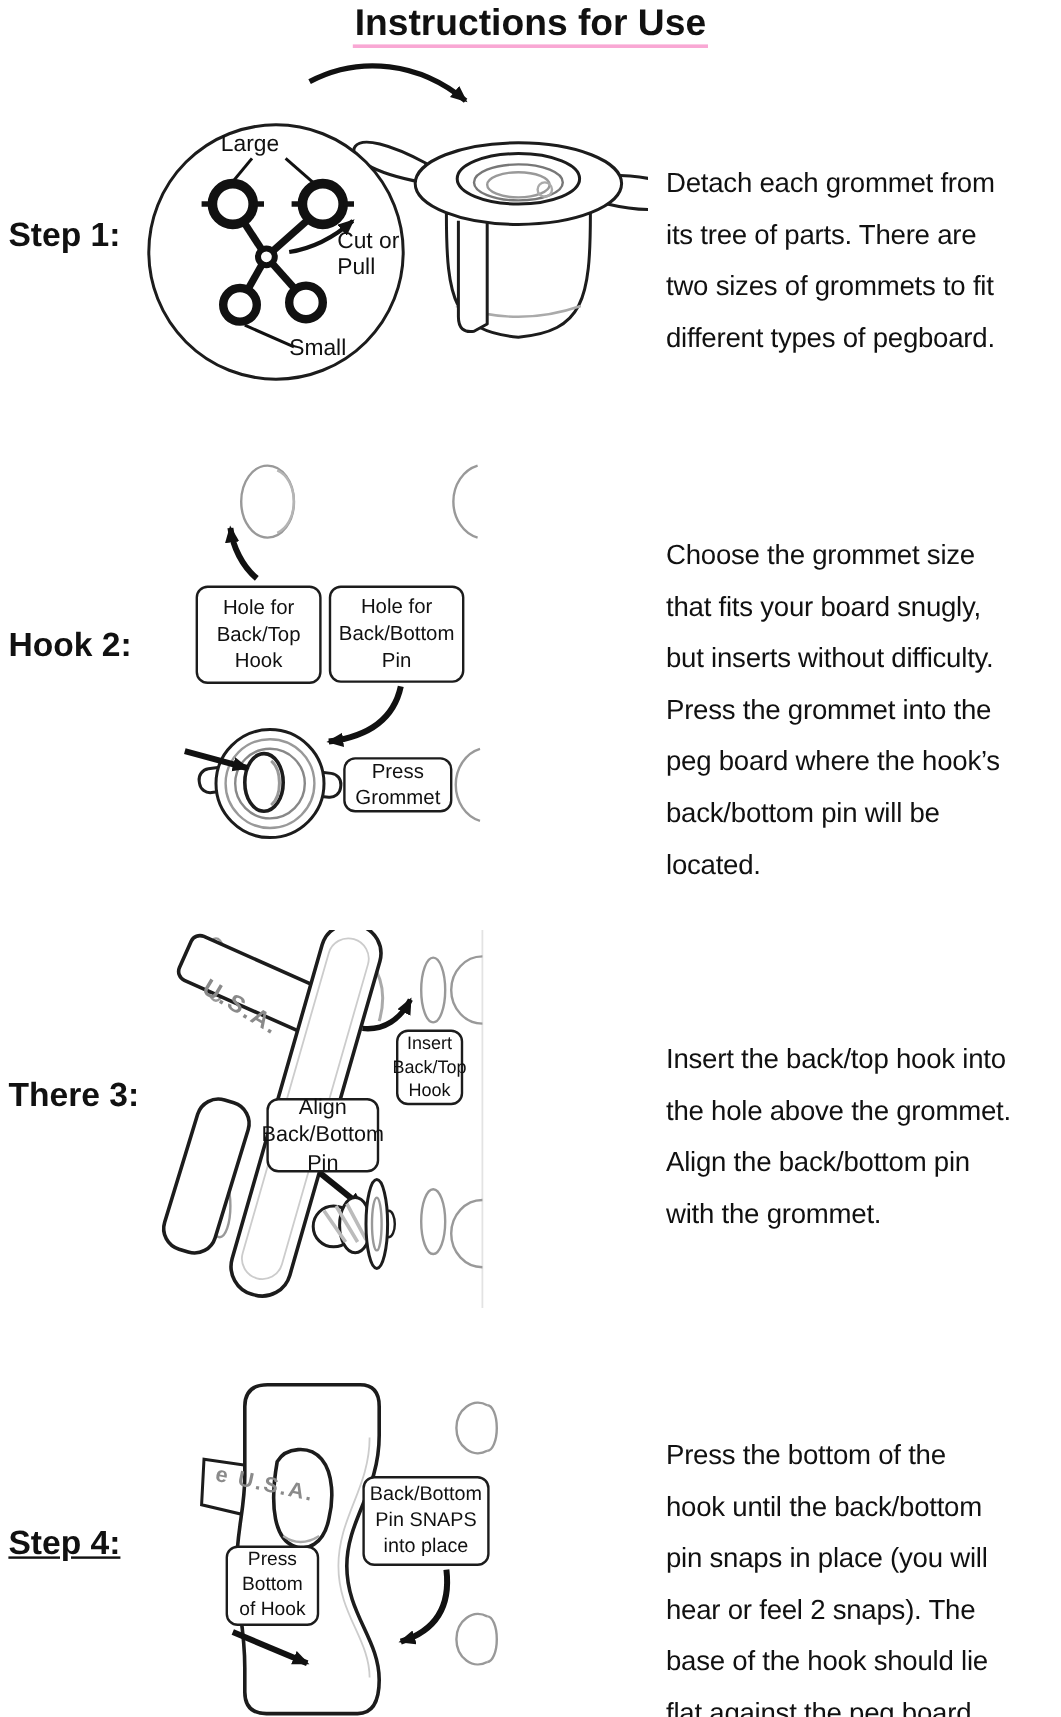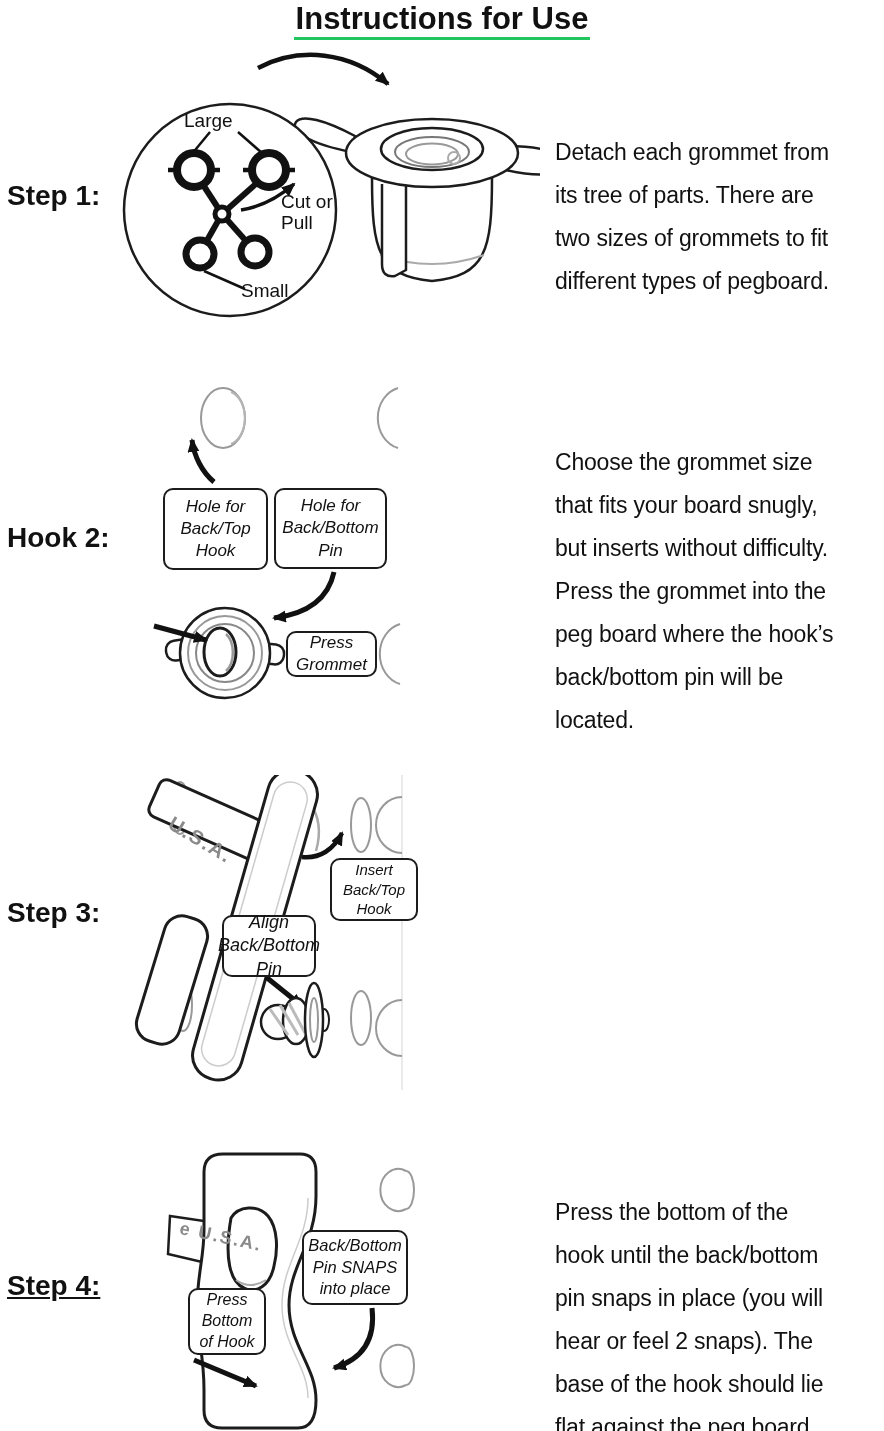--- a/index.html
+++ b/index.html
@@ -4,33 +4,33 @@
 <style>
   html,body { margin:0; padding:0; background:#fff; }
   #page {
     position:relative; width:884px; height:1431px; background:#fff; overflow:hidden;
     font-family:"Liberation Sans","DejaVu Sans",sans-serif; color:#111;
   }
   .title {
     position:absolute; top:1px; left:0; width:100%; text-align:center;
     font-size:31px; font-weight:bold;
   }
-  .title span { border-bottom:3px solid #22c55e; padding:0 2px 1px 2px; }
+  .title span { border-bottom:3px solid #f9a8d4; padding:0 2px 1px 2px; }
   .steplabel {
     position:absolute; left:7px; font-size:28px; font-weight:bold; line-height:34px;
   }
   .desc {
     position:absolute; left:555px; width:330px; font-size:23px; line-height:43px;
     white-space:pre-line; letter-spacing:-0.2px;
   }
   .fig { position:absolute; }
   .callout {
     position:absolute; background:#fff; border:2.5px solid #1c1c1c; border-radius:10px;
     display:flex; align-items:center; justify-content:center; text-align:center;
-    white-space:pre-line; font-size:17px; line-height:1.3; box-sizing:border-box; padding:2px 3px;font-style:italic;
+    white-space:pre-line; font-size:17px; line-height:1.3; box-sizing:border-box; padding:2px 3px;
   }
   .figlabel {
     position:absolute; text-align:left; white-space:pre-line; font-size:19px; line-height:1.12;
   }
   .stamp { position:absolute; font-weight:bold; color:#8a8a8a; letter-spacing:2px; }
   svg { display:block; }
 </style>
 </head>
 <body>
 
@@ -142,21 +142,21 @@
 Grommet</div>
 
   <div class="desc" style="top:441px;">Choose the grommet size
 that fits your board snugly,
 but inserts without difficulty.
 Press the grommet into the
 peg board where the hook’s
 back/bottom pin will be
 located.</div>
 
-  <div class="steplabel" style="top:896px;">Step 3:</div>
+  <div class="steplabel" style="top:896px;">There 3:</div>
 
   <svg class="fig" style="left:130px; top:775px;" width="300" height="315" viewBox="0 0 300 315">
     <defs>
       <marker id="mk3" markerUnits="userSpaceOnUse" markerWidth="20" markerHeight="16" refX="12" refY="6" orient="auto">
         <path d="M0,0 L14,6 L0,12 Z" fill="#111"></path>
       </marker>
     </defs>
     <line x1="272" y1="0" x2="272" y2="315" stroke="#e3e3e3" stroke-width="1.5"></line>
 
     <g fill="#fff" stroke="#999" stroke-width="2">
@@ -183,27 +183,31 @@
     <g>
       <circle cx="148" cy="247" r="17" fill="#fff" stroke="#1c1c1c" stroke-width="2.5"></circle>
       <ellipse cx="166" cy="246" rx="13" ry="23" fill="#fff" stroke="#1c1c1c" stroke-width="2.5"></ellipse>
       <path d="M140,234 L158,260 M150,230 L168,260 M159,228 L175,258" stroke="#bbb" stroke-width="3" fill="none"></path>
       <ellipse cx="194" cy="245" rx="5" ry="11" fill="#fff" stroke="#1c1c1c" stroke-width="2"></ellipse>
       <ellipse cx="184" cy="245" rx="9" ry="37" fill="#fff" stroke="#1c1c1c" stroke-width="2.5"></ellipse>
       <ellipse cx="184" cy="245" rx="4" ry="22" fill="none" stroke="#999" stroke-width="2"></ellipse>
     </g>
   </svg>
   <div class="stamp" style="left:176px; top:812px; font-size:20px; transform:rotate(31deg); transform-origin:left top;">U.S.A.</div>
-  <div class="callout" style="left:330px; top:858px; width:88px; height:63px; font-size:15px;">Insert
+  <div class="callout" style="left:330px; top:858px; width:56px; height:63px; font-size:15px;">Insert
 Back/Top
 Hook</div>
   <div class="callout" style="left:222px; top:915px; width:94px; height:62px; font-size:18px;">Align
 Back/Bottom
 Pin</div>
 
+  <div class="desc" style="top:861px;">Insert the back/top hook into
+the hole above the grommet.
+Align the back/bottom pin
+with the grommet.</div>
 
   <div class="steplabel" style="top:1269px;text-decoration:underline;">Step 4:</div>
 
   <svg class="fig" style="left:110px; top:1138px;" width="330" height="293" viewBox="0 0 330 293">
     <defs>
       <marker id="mk4" markerUnits="userSpaceOnUse" markerWidth="20" markerHeight="16" refX="12" refY="6" orient="auto">
         <path d="M0,0 L14,6 L0,12 Z" fill="#111"></path>
       </marker>
     </defs>
 

